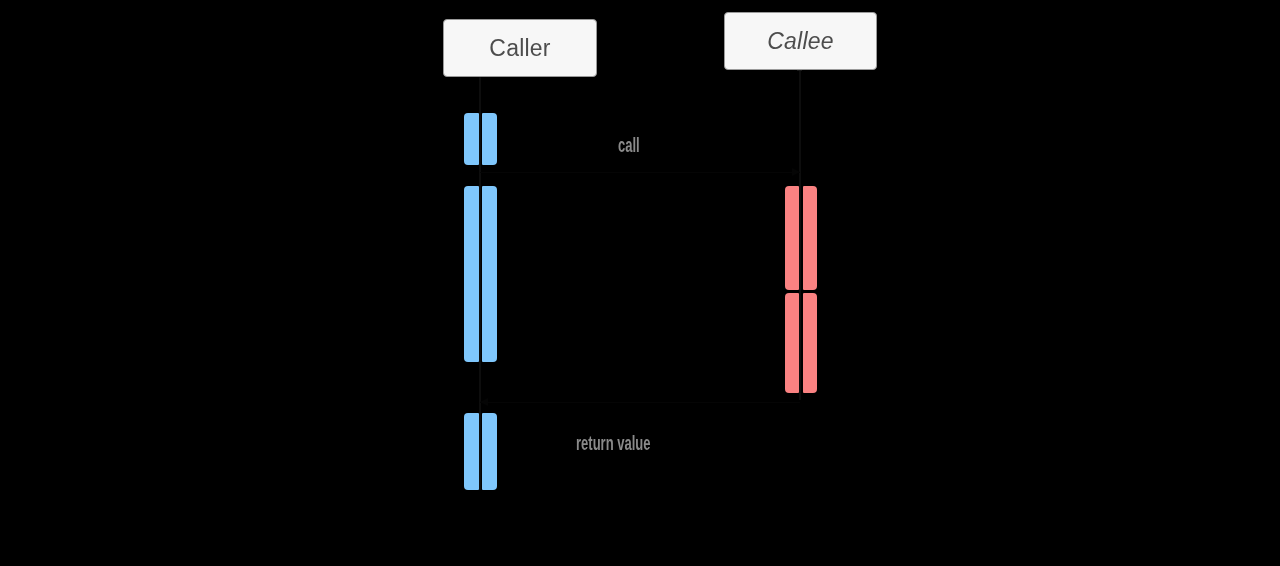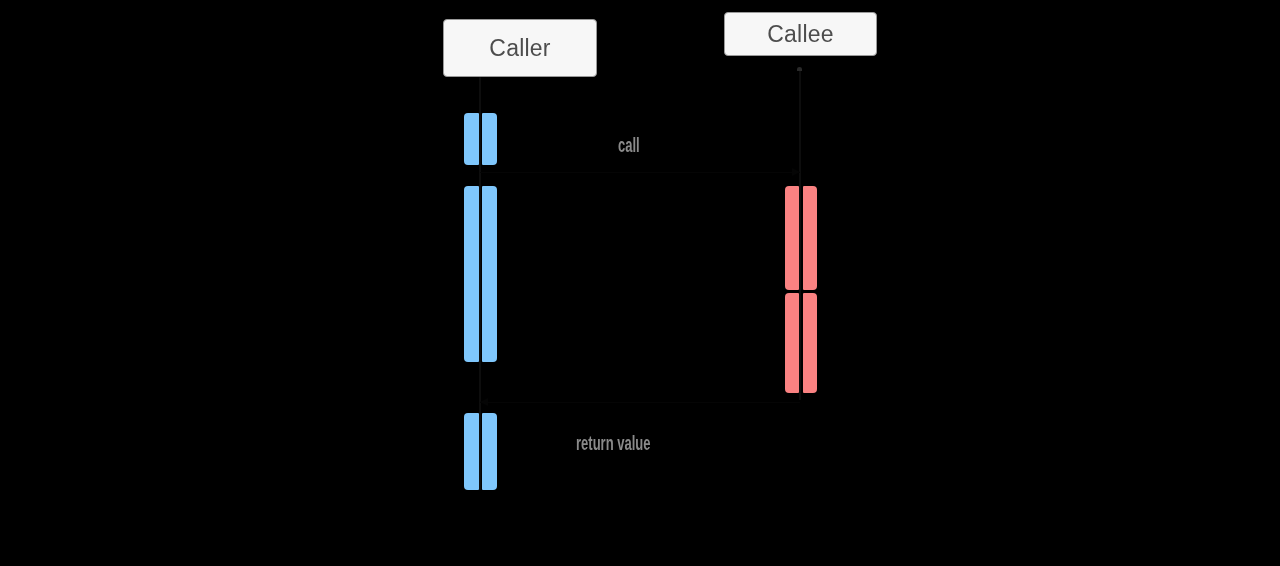--- a/index.html
+++ b/index.html
@@ -120,21 +120,21 @@
   <div class="msg-line" style="left:480px; top:172px; width:320px;"></div>
   <div class="msg-arrowhead" style="left:792px; top:168px; border-width:4px 0 4px 8px; border-color:transparent transparent transparent #050505;"></div>
 
   <div class="msg-line" style="left:480px; top:402px; width:320px;"></div>
   <div class="msg-arrowhead" style="left:480px; top:398px; border-width:4px 8px 4px 0; border-color:transparent #050505 transparent transparent;"></div>
 
   <div class="participant" style="left:403px; top:19px; width:154px; height:58px;margin-left:40px;">
     <span class="participant-label">Caller</span>
   </div>
 
-  <div class="participant" style="left:724px; top:12px; width:153px; height:44px;">
+  <div class="participant" style="left:724px; top:12px; width:153px; height:58px;font-style:italic;">
     <span class="participant-label">Callee</span>
   </div>
 
   <div class="activation" style="left:464px; top:113px; width:33px; height:52px;">
     <div class="half left" style="width:15px; background:#7fc7fc;"></div>
     <div class="half right" style="width:15px; background:#7fc7fc;"></div>
   </div>
 
   <div class="activation" style="left:464px; top:186px; width:33px; height:176px;">
     <div class="half left" style="width:15px; background:#7fc7fc;"></div>

